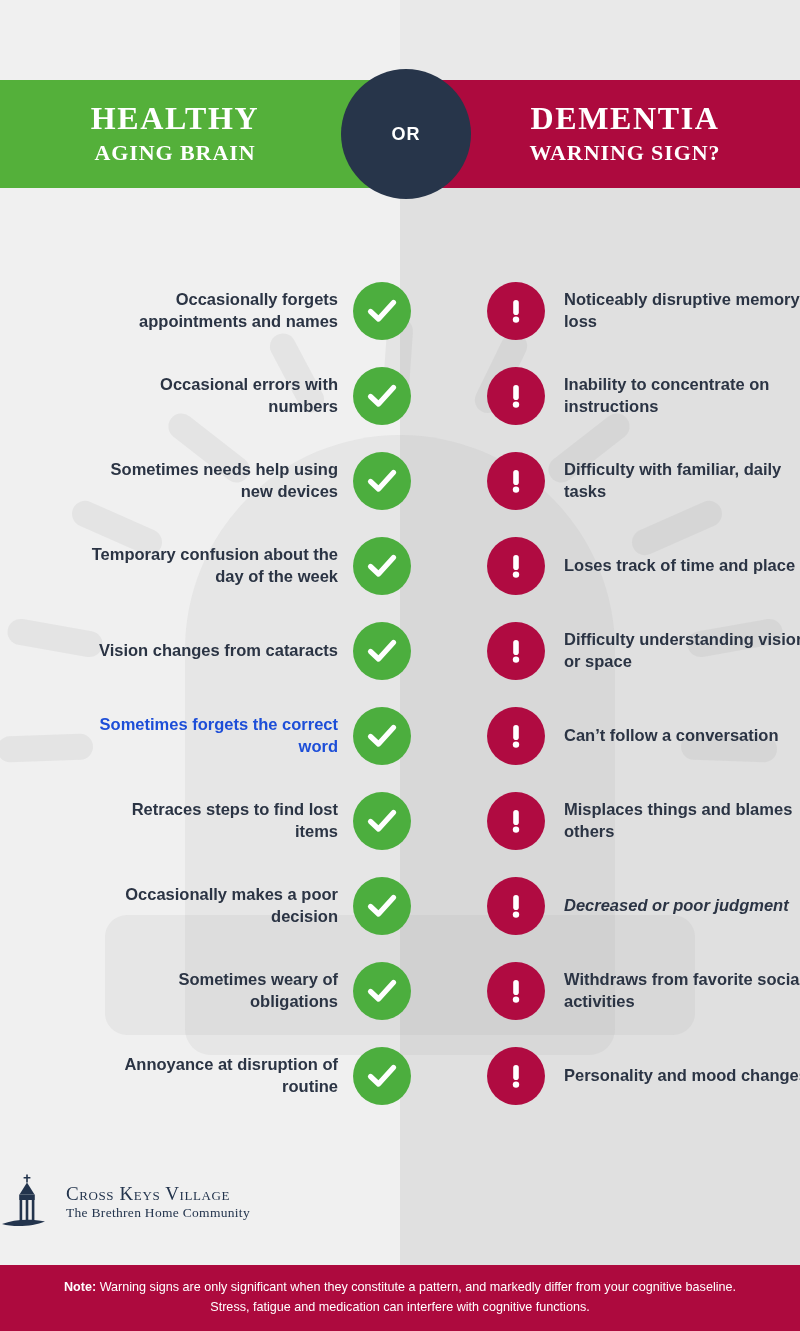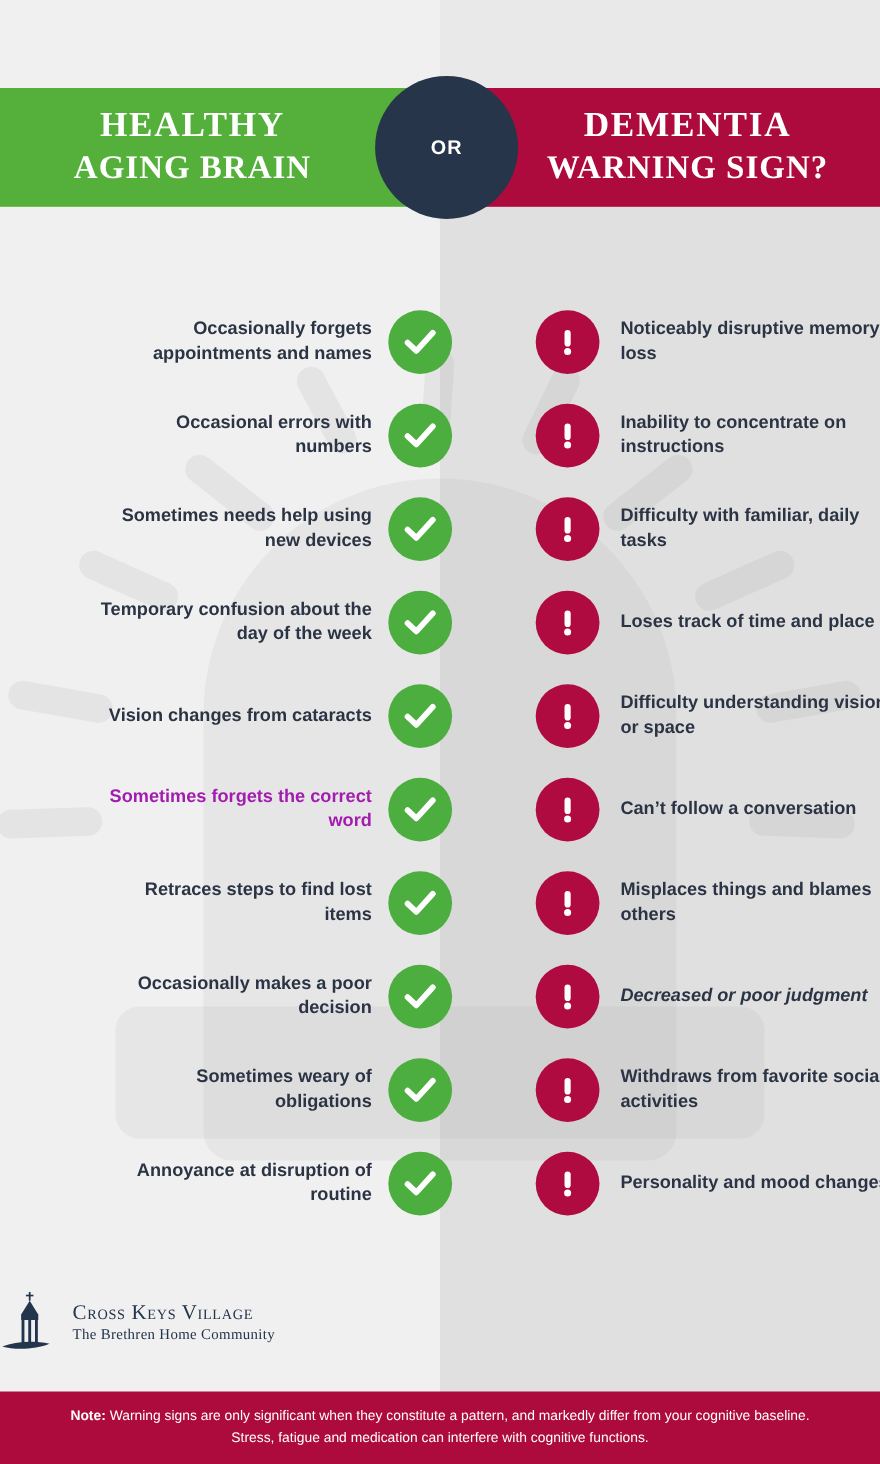--- a/index.html
+++ b/index.html
@@ -74,21 +74,21 @@
     align-items:center; justify-content:center;
     color:#ffffff; text-align:center;font-family:Liberation Serif, serif;
   }
   .header-text.left{ left:20px; width:310px; }
   .header-text.right{ left:470px; width:310px; }
   .h-line1{
     font-size:32px; font-weight:bold; letter-spacing:1.6px;
     line-height:1.05; white-space:nowrap;
   }
   .h-line2{
-    font-size:30px; font-weight:bold; letter-spacing:0.9px;
+    font-size:22px; font-weight:bold; letter-spacing:0.9px;
     line-height:1.25; margin-top:3px; white-space:nowrap;
   }
   .or-circle{
     position:absolute; left:341px; top:69px;
     width:130px; height:130px; border-radius:50%;
     background:#27354a;
     display:flex; align-items:center; justify-content:center;
     color:#ffffff; font-size:18px; font-weight:bold; letter-spacing:1px;
     z-index:5;
   }
@@ -314,21 +314,21 @@
               <circle cx="17" cy="25.6" r="3.2" fill="#ffffff"></circle>
             </svg>
           </div>
         </div>
         <div class="cell right-text">
           <div class="item-text" style="color: rgb(43, 52, 68);">Difficulty understanding vision or space</div>
         </div>
       </div>
       <div class="row">
         <div class="cell left-text">
-          <div class="item-text" style="color: #a21caf; text-align: right;">Sometimes forgets the correct word</div>
+          <div class="item-text" style="color: #1d4ed8; text-align: right;">Sometimes forgets the correct word</div>
         </div>
         <div class="cell left-icon">
           <div class="badge check" style="background: rgb(76, 174, 62);">
             <svg width="34" height="34" viewBox="0 0 34 34">
               <path d="M5.5 17.5 L13.5 25 L28.5 8.5" fill="none" stroke="#ffffff" stroke-width="5.2" stroke-linecap="round" stroke-linejoin="round"></path>
             </svg>
           </div>
         </div>
         <div class="cell right-icon">
           <div class="badge alert" style="background: rgb(176, 11, 65);">

